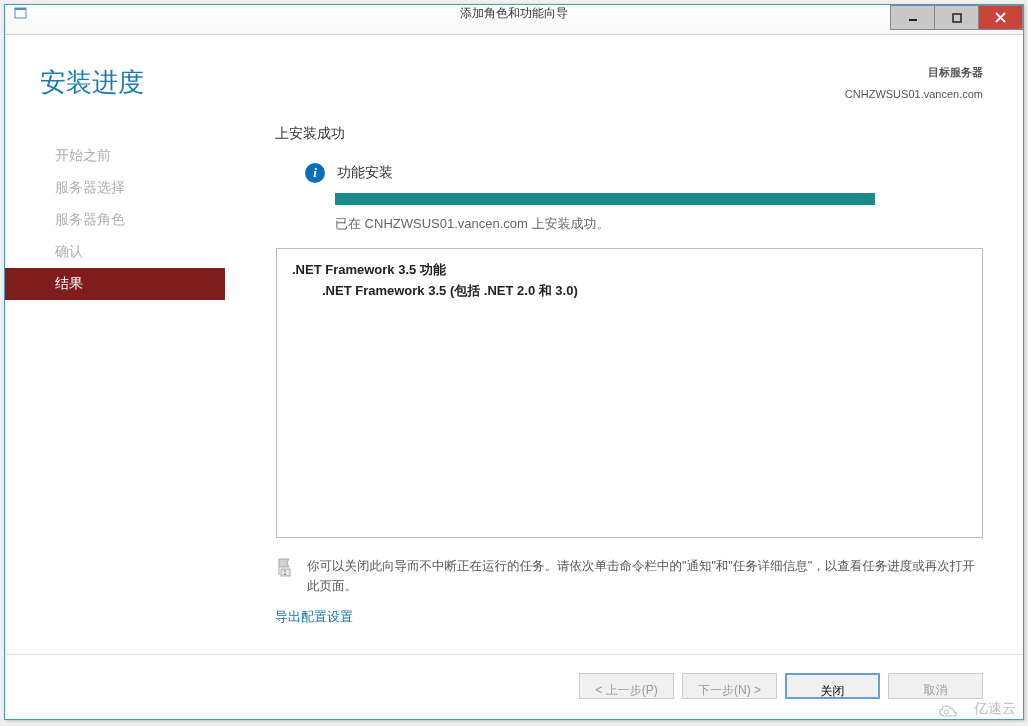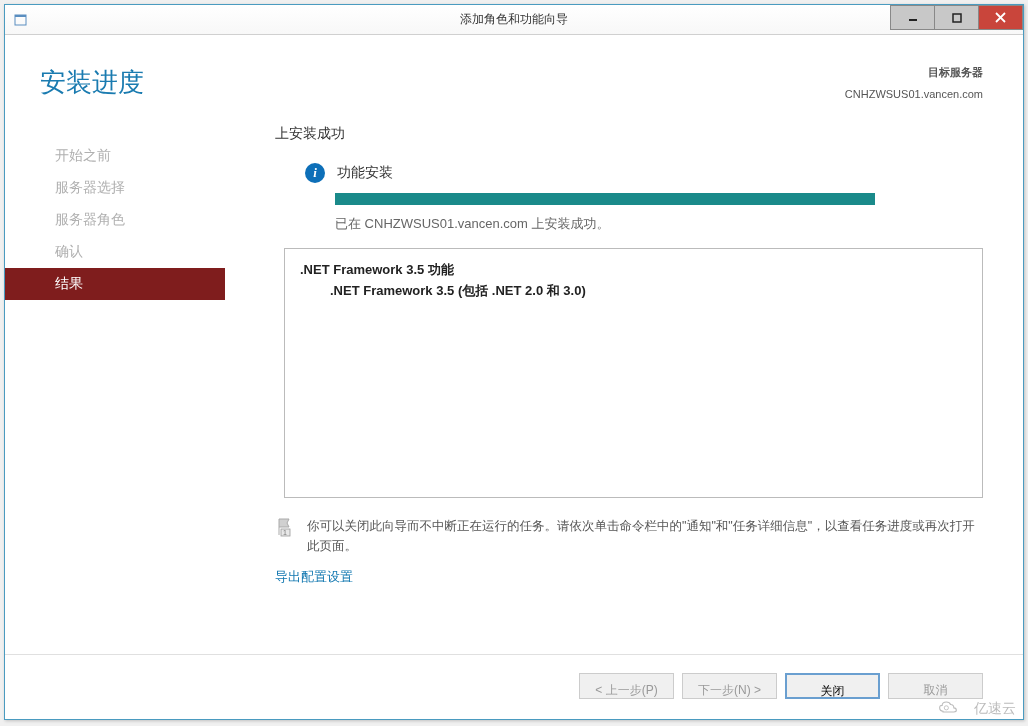--- a/index.html
+++ b/index.html
@@ -24,21 +24,20 @@
       position: relative;
       margin: 4px;
       box-shadow: 1px 1px 3px rgba(0,0,0,0.2);
     }
     
     .titlebar {
       height: 30px;
       background: linear-gradient(to bottom, #ffffff, #f8f8f8);
       border-bottom: 1px solid #d0d0d0;
       display: flex;
-      align-items: center;
       position: relative;
     }
     
     .titlebar-icon {
       width: 16px;
       height: 16px;
       margin-left: 8px;
       display: flex;
       align-items: center;
     }
@@ -183,22 +182,22 @@
     .success-text {
       font-size: 13px;
       color: #666;
       padding-left: 60px;
       margin-bottom: 15px;
     }
     
     .feature-box {
       border: 1px solid #bbb;
       padding: 12px 15px;
-      margin-left: 9px;
-      height: 250px;
+      margin-left: 1px;
+      height: 290px;
       font-size: 13px;
     }
     
     .feature-parent {
       font-weight: bold;
       color: #222;
       margin-bottom: 3px;
     }
     
     .feature-child {
@@ -264,21 +263,21 @@
       font-weight: normal;
     }
     
     .watermark {
       position: absolute;
       bottom: 8px;
       right: 12px;
       font-size: 14px;
       color: #bbb;
       display: flex;
-      align-items: flex-start;
+      align-items: flex-end;
       gap: 16px;
     }
     
     .watermark-icon {
       width: 20px;
       height: 14px;
     }
   </style>
 </head>
 <body>

